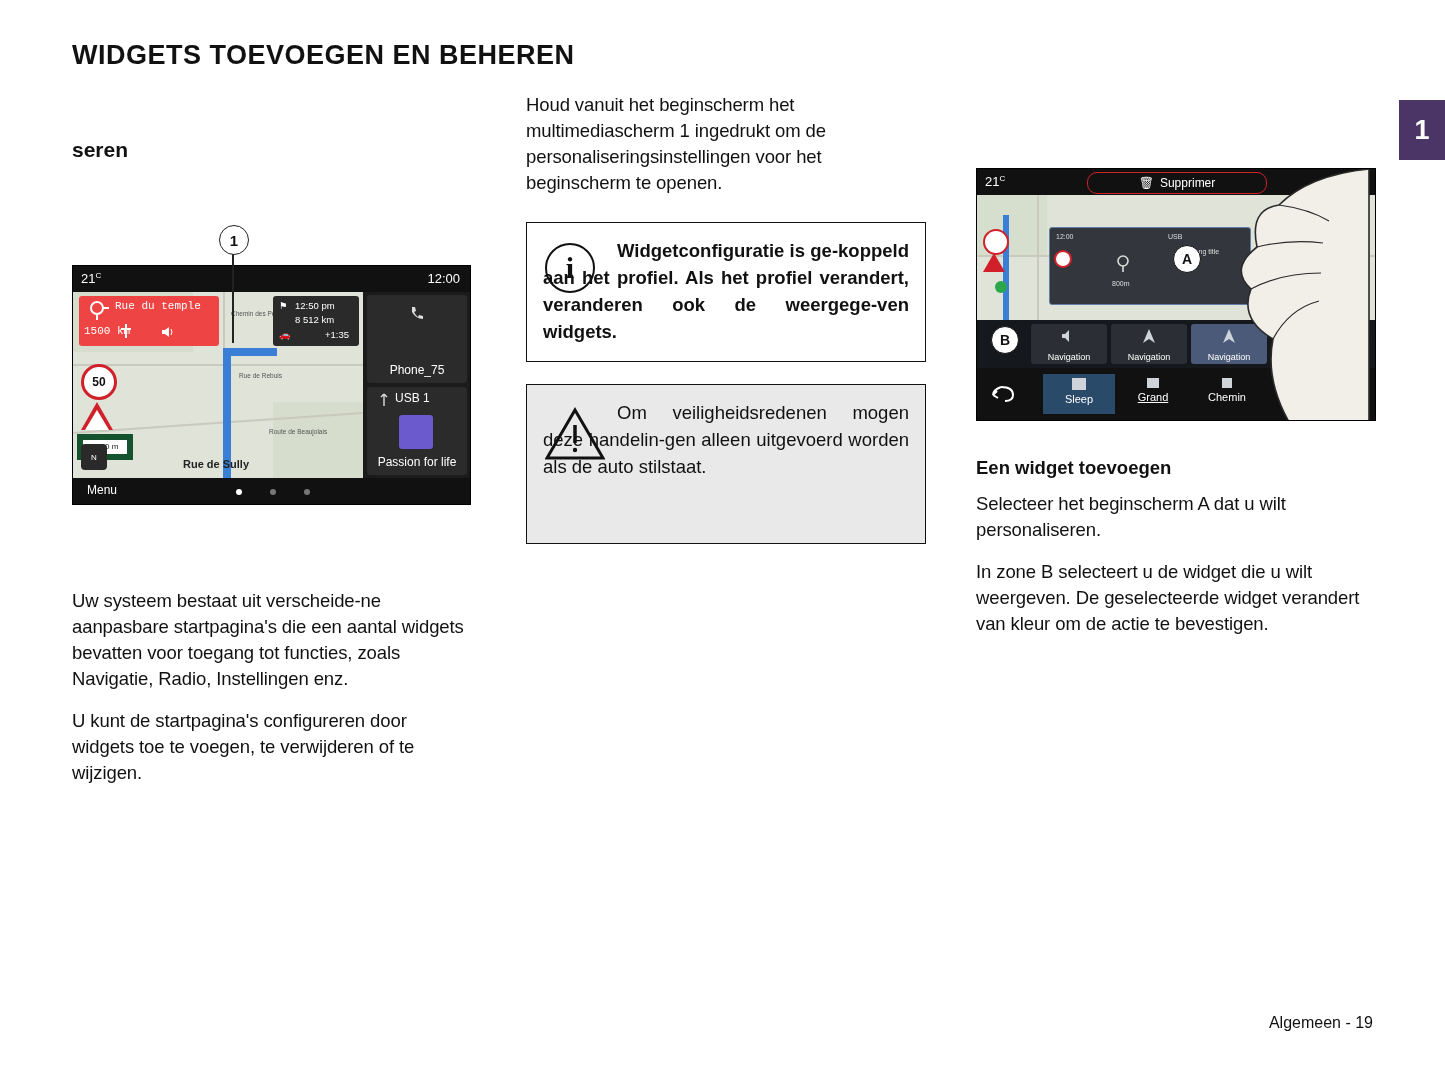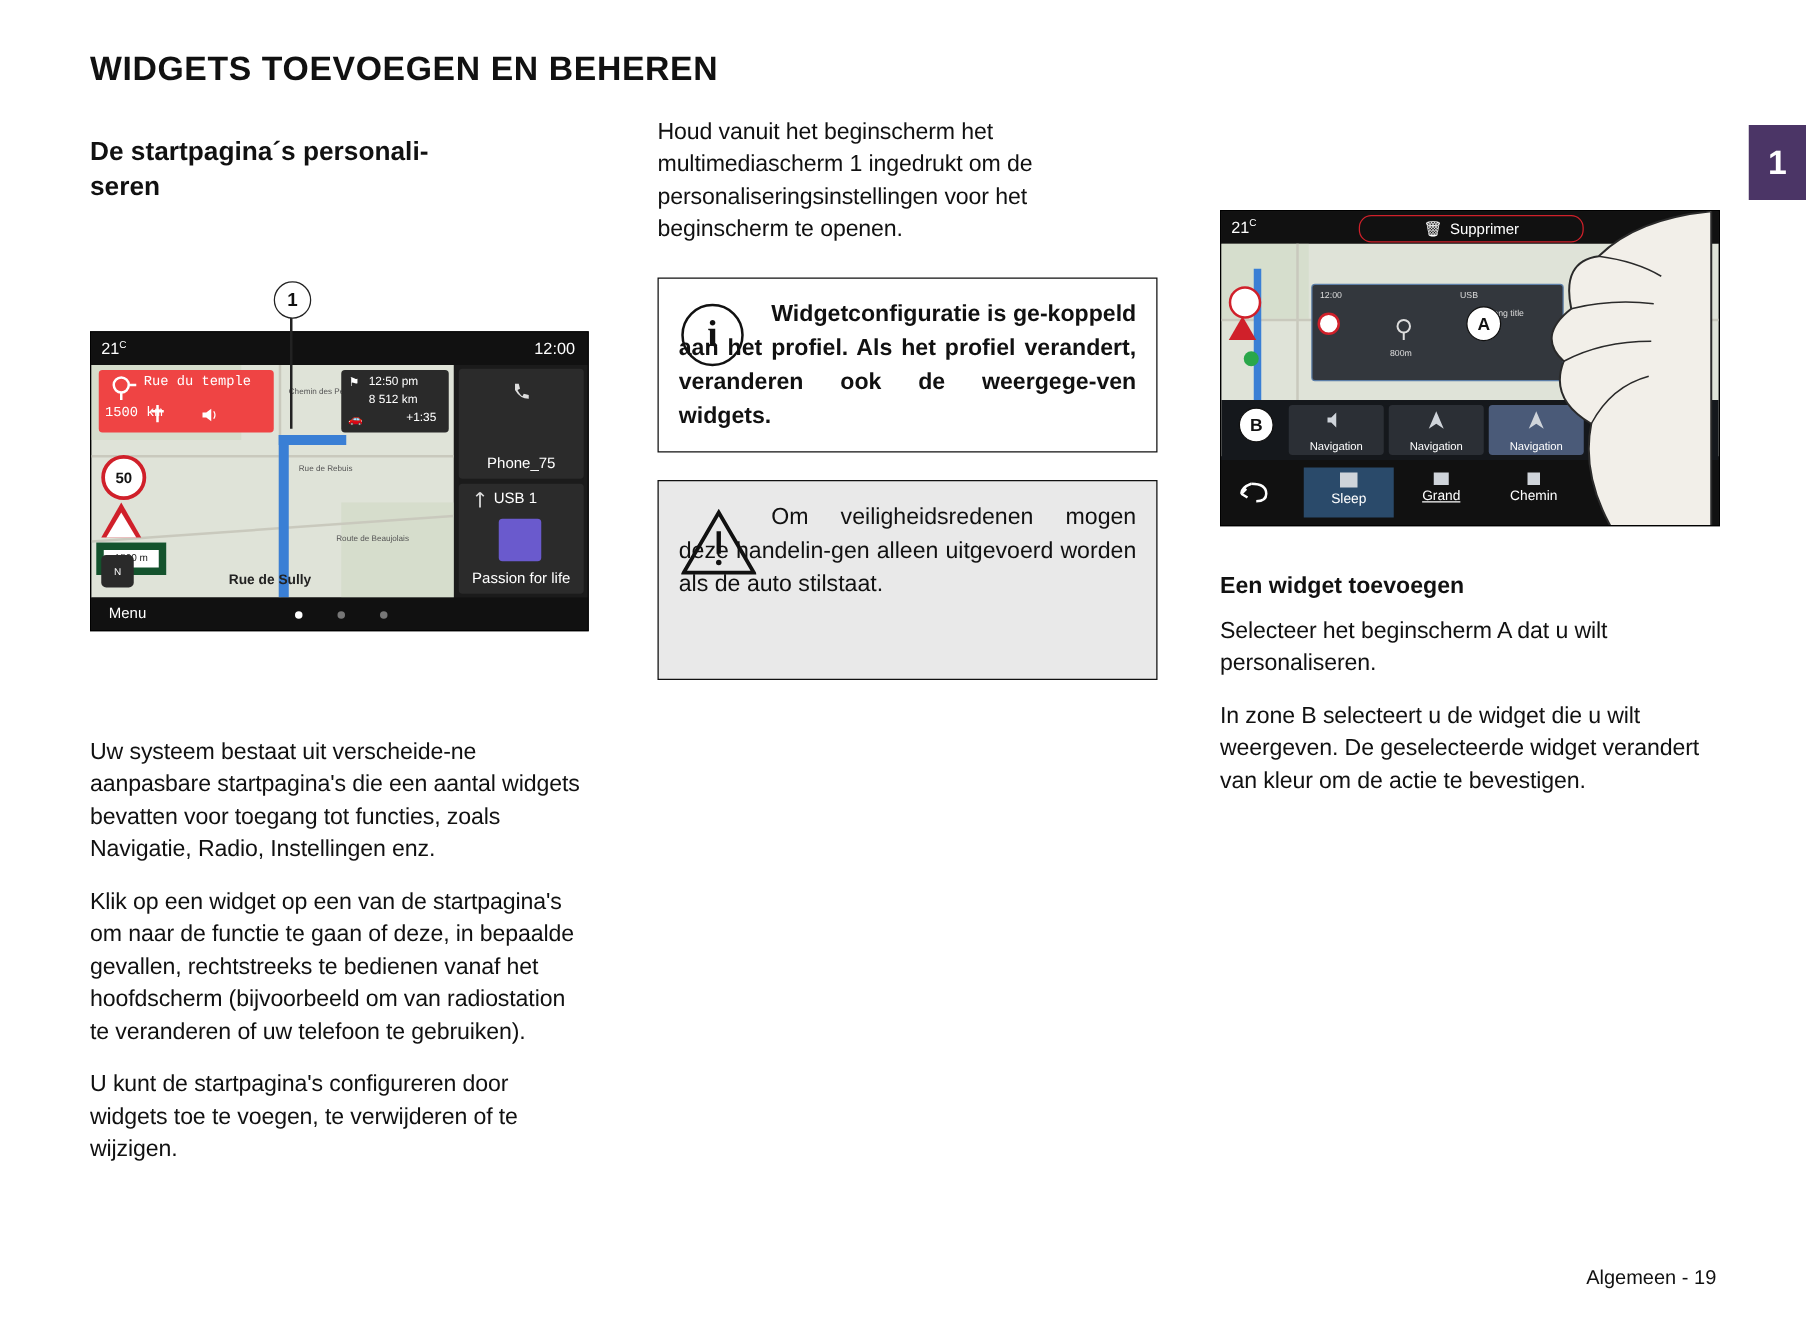--- a/index.html
+++ b/index.html
@@ -196,21 +196,21 @@
 <body>
 
 <div class="page">
 
   <div class="chapter-tab">1</div>
 
   <div class="page-title">WIDGETS TOEVOEGEN EN BEHEREN</div>
 
   <div class="col1">
     <div class="h2">
-      <span>De startpagina´s personali-</span><br>
+      <br>
       <span>seren</span>
     </div>
   </div>
 
   <div class="fig1">
     <div class="callout-circle" style="left:147px;top:0px;">1</div>
     <div class="callout-line" style="left:160px;top:28px;height:90px;"></div>
 
     <div class="screen1">
       <div class="s1-top">
@@ -283,21 +283,20 @@
         <div class="s1-menu">Menu</div>
         <div class="dot active" style="left:163px;"></div>
         <div class="dot" style="left:197px;"></div>
         <div class="dot" style="left:231px;"></div>
       </div>
     </div>
   </div>
 
   <div style="position:absolute;left:72px;top:588px;width:400px;">
     <p class="body-p">Uw systeem bestaat uit verscheide-ne aanpasbare startpagina's die een aantal widgets bevatten voor toegang tot functies, zoals Navigatie, Radio, Instellingen enz.</p>
-    <p class="body-p">Klik op een widget op een van de startpagina's om naar de functie te gaan of deze, in bepaalde gevallen, rechtstreeks te bedienen vanaf het hoofdscherm (bijvoorbeeld om van radiostation te veranderen of uw telefoon te gebruiken).</p>
     <p class="body-p">U kunt de startpagina's configureren door widgets toe te voegen, te verwijderen of te wijzigen.</p>
   </div>
 
   <div class="col2">
     <p class="body-p" style="margin-bottom:26px;">Houd vanuit het beginscherm het multimediascherm 1 ingedrukt om de personaliseringsinstellingen voor het beginscherm te openen.</p>
 
     <div class="note-box">
       <div class="note-icon-info">i</div>
       <div class="note-text">
         <span class="indent" style="display:block;font-weight:bold;">Widgetconfiguratie is ge-koppeld aan het profiel. Als het profiel verandert, veranderen ook de weergege-ven widgets.</span>

